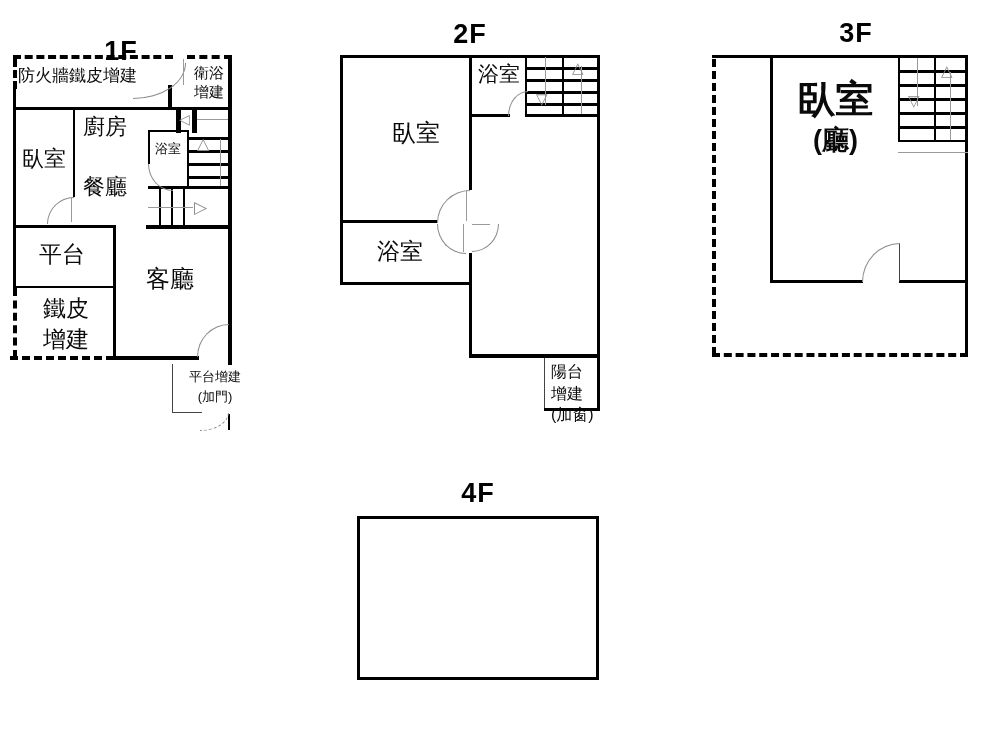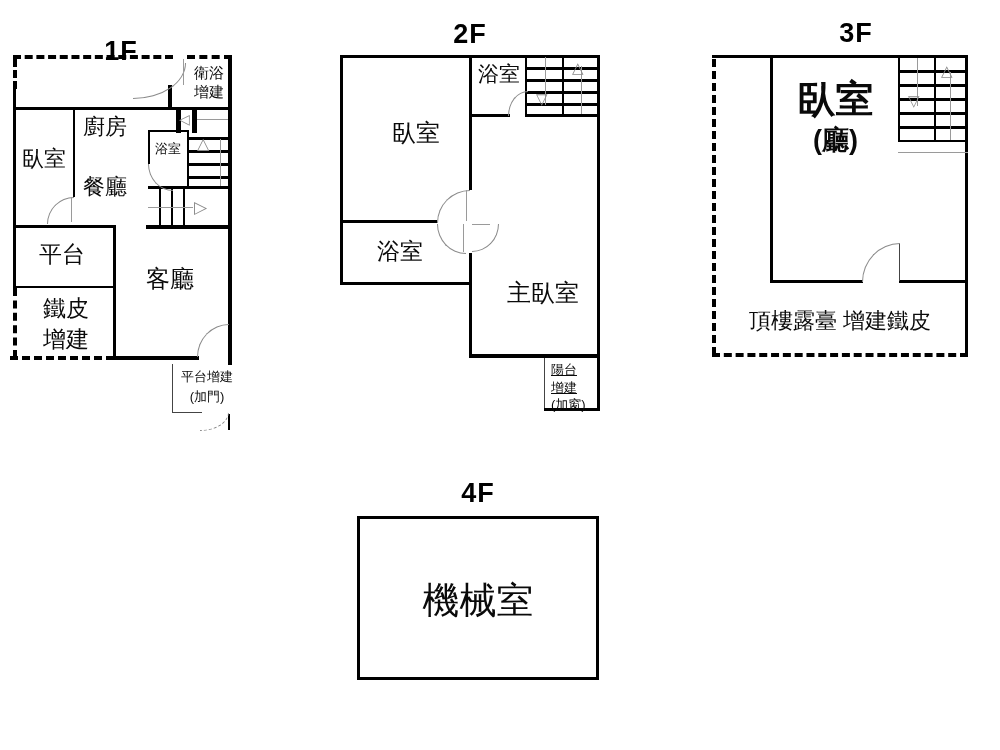--- a/index.html
+++ b/index.html
@@ -73,35 +73,36 @@
     <div class="w" style="left:228px;top:414px;width:2px;height:16px;"></div>
 
     <div class="arc arc-br" style="left:133px;top:63px;width:52px;height:35px;"></div>
     <div class="g" style="left:183px;top:59px;width:1px;height:26px;"></div>
     <div class="arc arc-tl" style="left:47px;top:197px;width:26px;height:26px;"></div>
     <div class="g" style="left:71px;top:197px;width:1px;height:25px;"></div>
     <div class="arc arc-bl" style="left:148px;top:164px;width:24px;height:26px;"></div>
     <div class="arc arc-tl" style="left:197px;top:324px;width:31px;height:32px;"></div>
     <div class="arc arc-br dashed" style="left:200px;top:412px;width:28px;height:18px;"></div>
 
+    <div class="lbl" style="left:18px;top:64px;width:140px;font-size:17px;">防火牆鐵皮增建</div>
     <div class="lbl ctr" style="left:190px;top:64px;width:38px;font-size:15px;line-height:1.25;">
       <div>衛浴</div>
       <div>增建</div>
     </div>
     <div class="lbl ctr" style="left:14px;top:144px;width:60px;font-size:22px;">臥室</div>
     <div class="lbl ctr" style="left:76px;top:112px;width:58px;font-size:22px;">廚房</div>
     <div class="lbl ctr" style="left:76px;top:172px;width:58px;font-size:22px;">餐廳</div>
     <div class="lbl ctr" style="left:151px;top:140px;width:34px;font-size:13px;">浴室</div>
     <div class="lbl ctr" style="left:28px;top:239px;width:68px;font-size:23px;">平台</div>
     <div class="lbl ctr" style="left:38px;top:293px;width:56px;font-size:23px;line-height:1.35;">
       <div>鐵皮</div>
       <div>增建</div>
     </div>
     <div class="lbl ctr" style="left:136px;top:263px;width:68px;font-size:24px;">客廳</div>
-    <div class="lbl ctr" style="left:178px;top:367px;width:58px;font-size:13px;line-height:1.55;">
+    <div class="lbl ctr" style="left:186px;top:367px;width:58px;font-size:13px;line-height:1.55;">
       <div>平台增建</div>
       <div>(加門)</div>
     </div>
   </div>
 
   <div class="floor">
     <div class="title" style="left:444px;top:19px;width:52px;">2F</div>
 
     <div class="w" style="left:340px;top:55px;width:260px;height:3px;"></div>
     <div class="w" style="left:340px;top:55px;width:3px;height:230px;"></div>
@@ -132,22 +133,21 @@
     <div class="g" style="left:466px;top:190px;width:1px;height:31px;"></div>
     <div class="arc arc-bl" style="left:437px;top:224px;width:28px;height:29px;"></div>
     <div class="g" style="left:463px;top:224px;width:1px;height:28px;"></div>
     <div class="arc arc-br" style="left:472px;top:224px;width:26px;height:27px;"></div>
     <div class="g" style="left:472px;top:224px;width:18px;height:1px;"></div>
     <div class="arc arc-tl" style="left:508px;top:91px;width:19px;height:24px;"></div>
 
     <div class="lbl ctr" style="left:378px;top:117px;width:76px;font-size:24px;">臥室</div>
     <div class="lbl ctr" style="left:472px;top:60px;width:54px;font-size:21px;">浴室</div>
     <div class="lbl ctr" style="left:362px;top:236px;width:76px;font-size:23px;">浴室</div>
-    <div class="lbl ctr" style="left:496px;top:277px;width:94px;font-size:24px;">主臥室</div>
-    <div class="lbl" style="left:551px;top:361px;width:46px;font-size:13px;line-height:1.35;text-decoration:underline;">
+    <div class="lbl" style="left:551px;top:361px;width:46px;font-size:16px;line-height:1.35;">
       <div>陽台</div>
       <div>增建</div>
       <div>(加窗)</div>
     </div>
   </div>
 
   <div class="floor">
     <div class="title" style="left:830px;top:18px;width:52px;">3F</div>
 
     <div class="w" style="left:712px;top:55px;width:256px;height:3px;"></div>
@@ -170,22 +170,20 @@
     <div class="g" style="left:917px;top:58px;width:1px;height:48px;"></div>
     <div class="g" style="left:950px;top:72px;width:1px;height:68px;"></div>
     <div class="arrow" style="left:908px;top:93px;font-size:15px;">▽</div>
     <div class="arrow" style="left:941px;top:63px;font-size:15px;">△</div>
 
     <div class="thin" style="left:899px;top:243px;width:1px;height:38px;"></div>
     <div class="arc arc-tl" style="left:862px;top:243px;width:37px;height:38px;"></div>
 
     <div class="lbl ctr" style="left:778px;top:74px;width:115px;font-size:38px;font-weight:bold;">臥室</div>
     <div class="lbl ctr" style="left:778px;top:122px;width:115px;font-size:27px;font-weight:bold;">(廳)</div>
-    <div class="lbl ctr" style="left:715px;top:306px;width:250px;font-size:22px;">頂樓露臺 增建鐵皮</div>
   </div>
 
   <div class="floor">
     <div class="title" style="left:452px;top:478px;width:52px;">4F</div>
     <div class="box" style="left:357px;top:516px;width:242px;height:164px;"></div>
-    <div class="lbl ctr" style="left:357px;top:576px;width:242px;font-size:37px;">機械室</div>
   </div>
 
 </div>
 
 </body></html>

